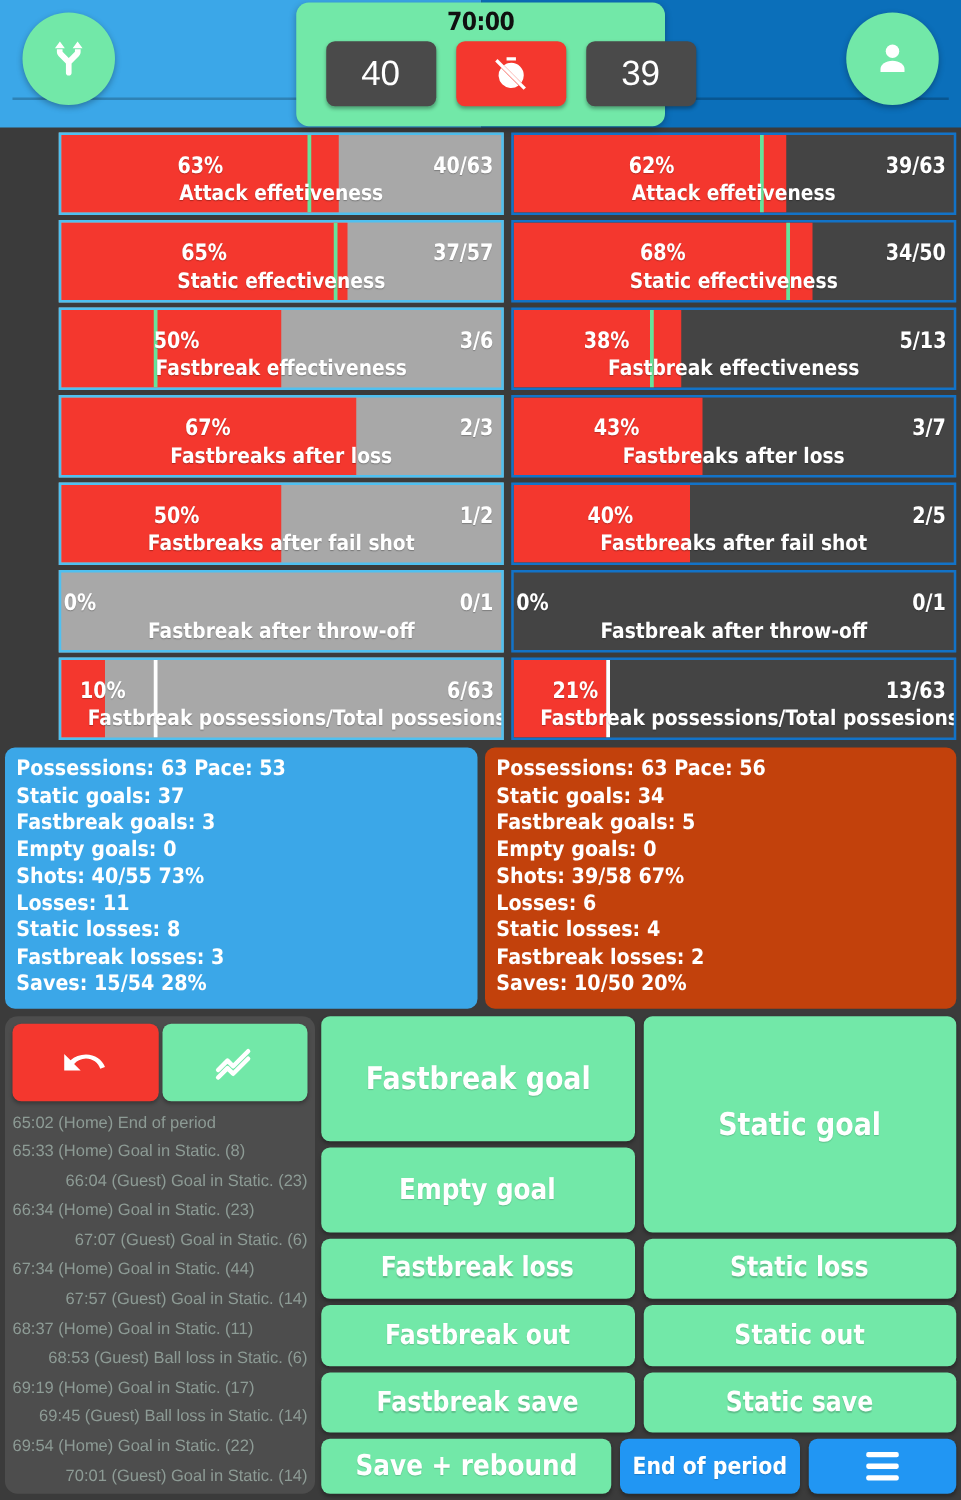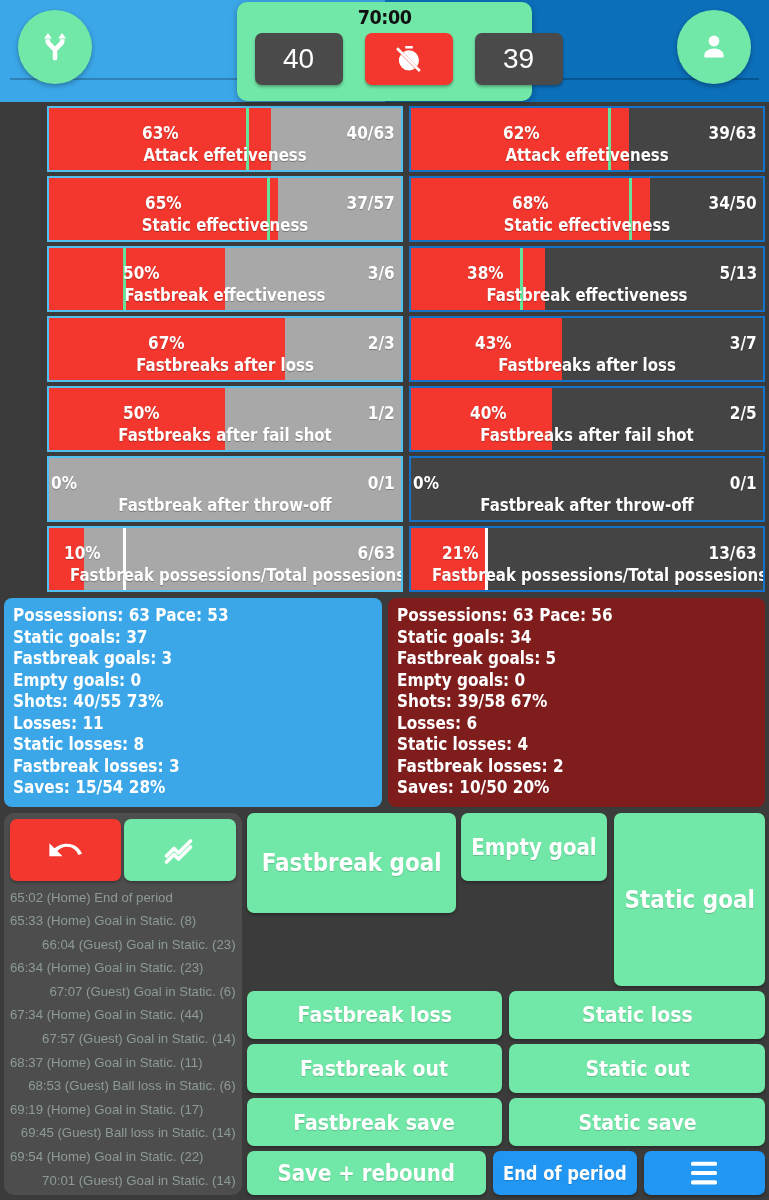--- a/index.html
+++ b/index.html
@@ -38,21 +38,21 @@
   .timer-panel {
     position: absolute; left: 237px; top: 2px; width: 295px; height: 99px;
     background: #72e8a8; border-radius: 10px; z-index: 5;
     box-shadow: 0 2px 6px rgba(0,0,0,.3);
     display: flex; flex-direction: column; align-items: center; padding-top: 3px;
   }
   .clock {
     font-size: 20px; font-weight: bold; color: #101010; letter-spacing: -.5px;
     font-family: "DejaVu Sans", sans-serif; transform: scaleX(.88);
   }
-  .timer-row { display: flex; gap: 22px; margin-top: 4px; align-items: flex-start; margin-left: 48px; }
+  .timer-row { display: flex; gap: 16px; margin-top: 4px; align-items: flex-start; margin-left: 48px; }
   .score-box {
     width: 88px; height: 52px; background: #4a4a4a; border-radius: 7px;
     display: flex; align-items: center; justify-content: center;
     color: #fff; font-size: 28px; font-family: "Liberation Sans", sans-serif;
     box-shadow: 0 2px 3px rgba(0,0,0,.3);
   }
   .timer-toggle {
     width: 88px; height: 52px; background: #f4372e; border-radius: 7px;
     display: flex; align-items: center; justify-content: center;
     box-shadow: 0 2px 3px rgba(0,0,0,.3);
@@ -85,21 +85,21 @@
     font-family: "DejaVu Sans", sans-serif; transform: scaleX(.88);
     text-shadow: 0 1px 1px rgba(0,0,0,.3);
   }
 
   
   .summary-wrap { display: flex; gap: 6px; padding: 6px 4px 0 4px; }
   .summary {
     flex: 1; border-radius: 8px; padding: 7px 9px 8px 9px; min-height: 195px;
   }
   .summary.left { background: #3ba7e8; }
-  .summary.right { background: #7f1d1d; }
+  .summary.right { background: #c2410c; }
   .summary div {
     color: #fff; font-weight: bold; font-size: 17px; line-height: 21.5px;
     font-family: "DejaVu Sans", sans-serif; transform: scaleX(.9); transform-origin: left center;
     white-space: nowrap;
   }
 
   
   .bottom { display: flex; gap: 5px; padding: 6px 4px 4px 4px; height: 392px; }
   .log-panel {
     width: 248px; background: #4d4d4d; border-radius: 10px; padding: 6px;
@@ -118,21 +118,21 @@
   }
   .log-list { margin-top: 5px; overflow: hidden; flex: 1; }
   .log-entry {
     color: #8d9b95; font-size: 13.2px; line-height: 23.6px; white-space: nowrap;
     font-family: Liberation Sans, sans-serif;
   }
   .log-entry.guest { text-align: right; }
 
   .actions-panel { flex: 1; display: flex; flex-direction: column; gap: 5px; }
   .act-row { display: flex; gap: 7px; }
-  .act-col { display: flex; flex-direction: row; gap: 5px; }
+  .act-col { display: flex; flex-direction: column; gap: 5px; }
   .btn-green {
     background: #72e8a8; border-radius: 7px; color: #fff; font-weight: bold;
     display: flex; align-items: center; justify-content: center;
     font-family: "DejaVu Sans", sans-serif; box-shadow: 0 2px 3px rgba(0,0,0,.28);
     text-shadow: 0 1px 1px rgba(0,0,0,.18);
   }
   .btn-blue {
     background: #2196f3; border-radius: 7px; color: #fff; font-weight: bold;
     display: flex; align-items: center; justify-content: center;
     font-family: "DejaVu Sans", sans-serif; box-shadow: 0 2px 3px rgba(0,0,0,.28);

